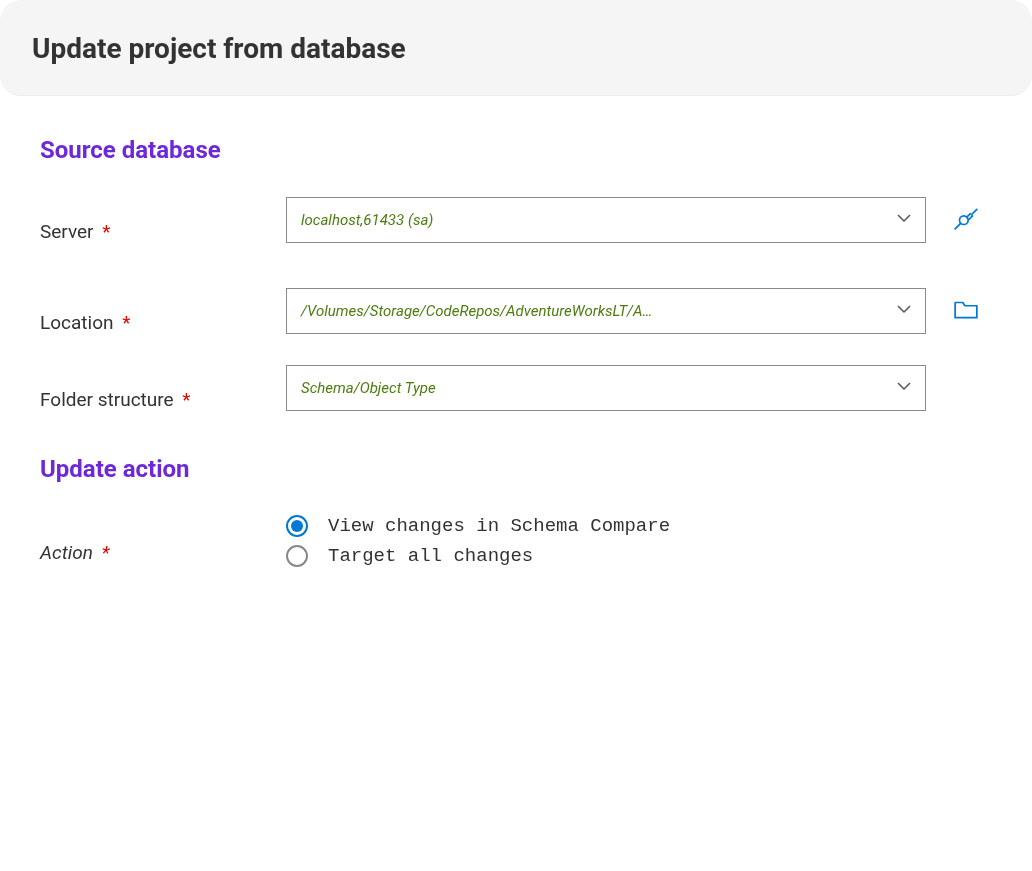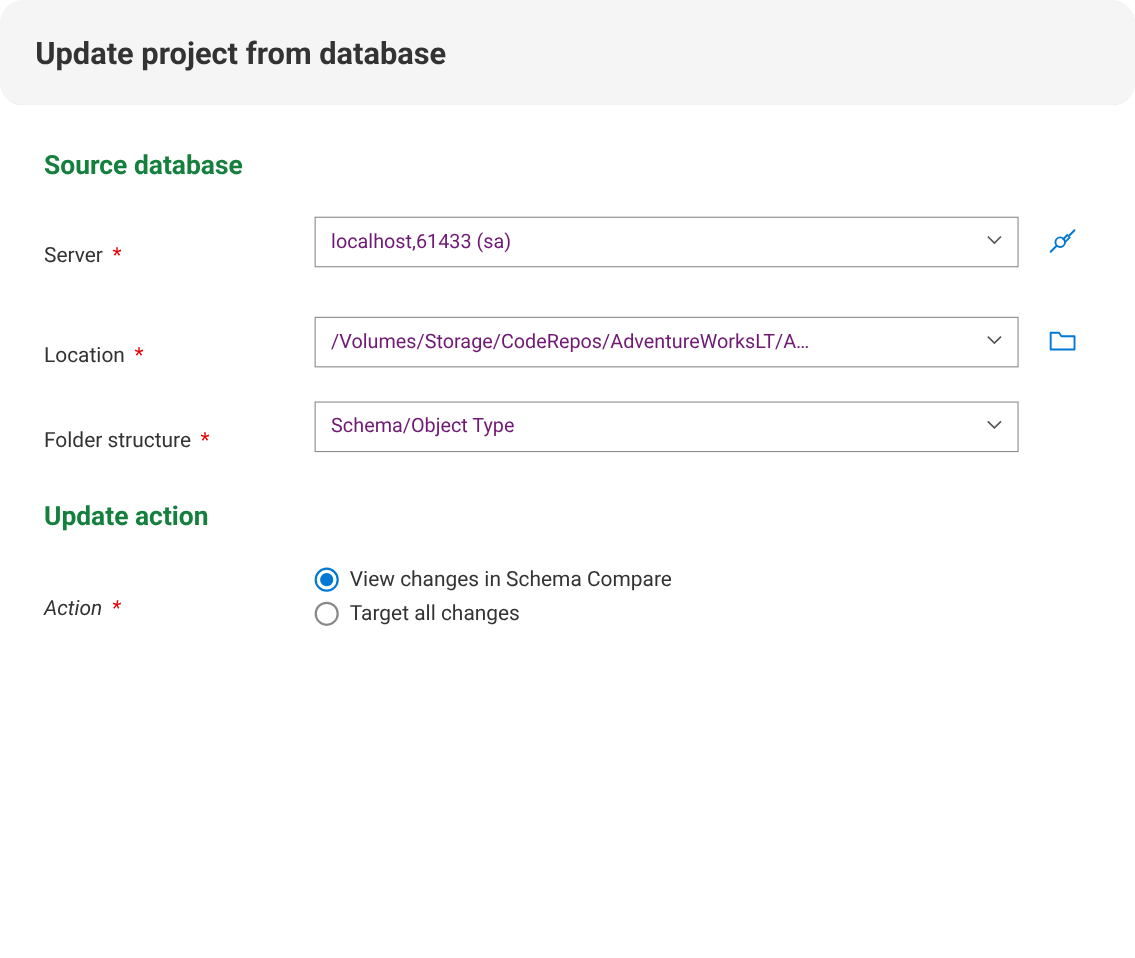--- a/index.html
+++ b/index.html
@@ -18,21 +18,21 @@
       font-size: 28px;
       font-weight: 700;
       color: #333;
     }
     .content {
       padding: 40px 40px 20px 40px;
     }
     .section-title {
       font-size: 24px;
       font-weight: 700;
-      color: #15803d;
+      color: #6d28d9;
       margin-bottom: 32px;
     }
     .section {
       margin-bottom: 44px;
     }
     .field-row {
       display: flex;
       align-items: center;
       margin-bottom: 30px;
     }
@@ -51,29 +51,30 @@
     .select-wrapper {
       position: relative;
       width: 640px;
       flex-shrink: 0;
     }
     .select-box {
       width: 100%;
       height: 46px;
       border: 1px solid #8a8a8a;
       padding: 0 40px 0 14px;
-      font-size: 18px;
-      color: #701a75;
+      font-size: 15px;
+      color: #4d7c0f;
       background: #fff;
       display: flex;
       align-items: center;
       cursor: pointer;
       white-space: nowrap;
       overflow: hidden;
       text-overflow: ellipsis;
+      font-style: italic;
     }
     .select-chevron {
       position: absolute;
       right: 14px;
       top: 50%;
       transform: translateY(-50%);
       pointer-events: none;
     }
     .icon-button {
       margin-left: 28px;
@@ -86,24 +87,25 @@
       flex-shrink: 0;
     }
     .radio-group {
       display: flex;
       flex-direction: column;
       gap: 8px;
     }
     .radio-item {
       display: flex;
       align-items: center;
-      gap: 10px;
+      gap: 20px;
       font-size: 19px;
       color: #333;
       cursor: pointer;
+      font-family: Liberation Mono, monospace;
     }
     .radio-circle {
       width: 22px;
       height: 22px;
       border-radius: 50%;
       border: 2px solid #888;
       display: flex;
       align-items: center;
       justify-content: center;
       flex-shrink: 0;

